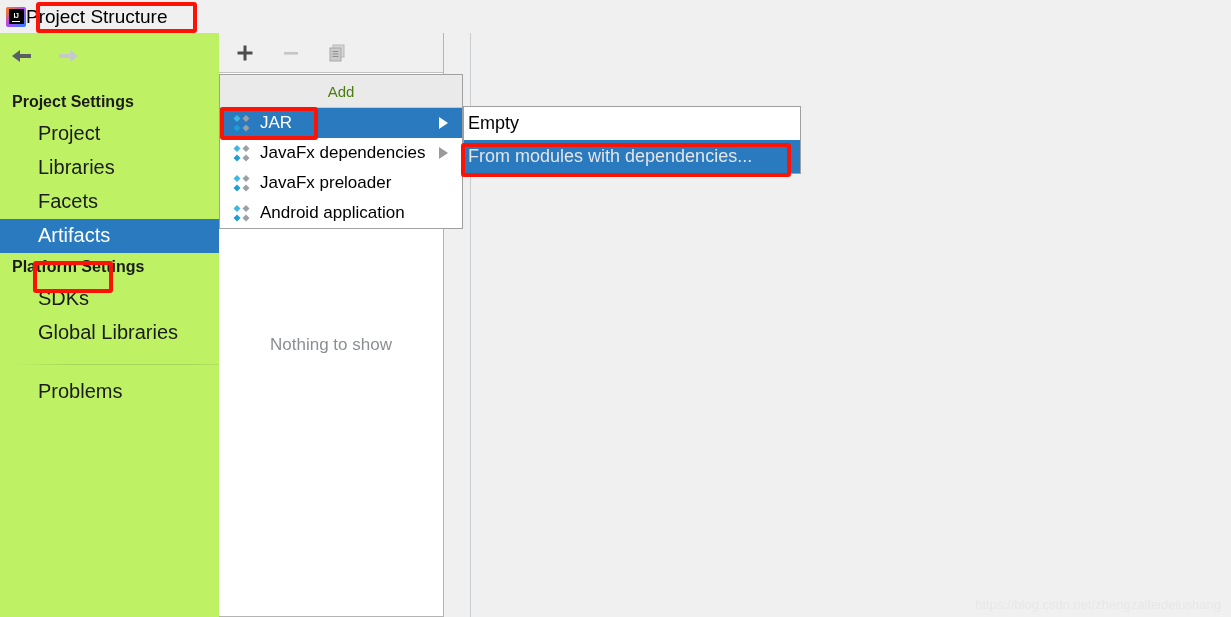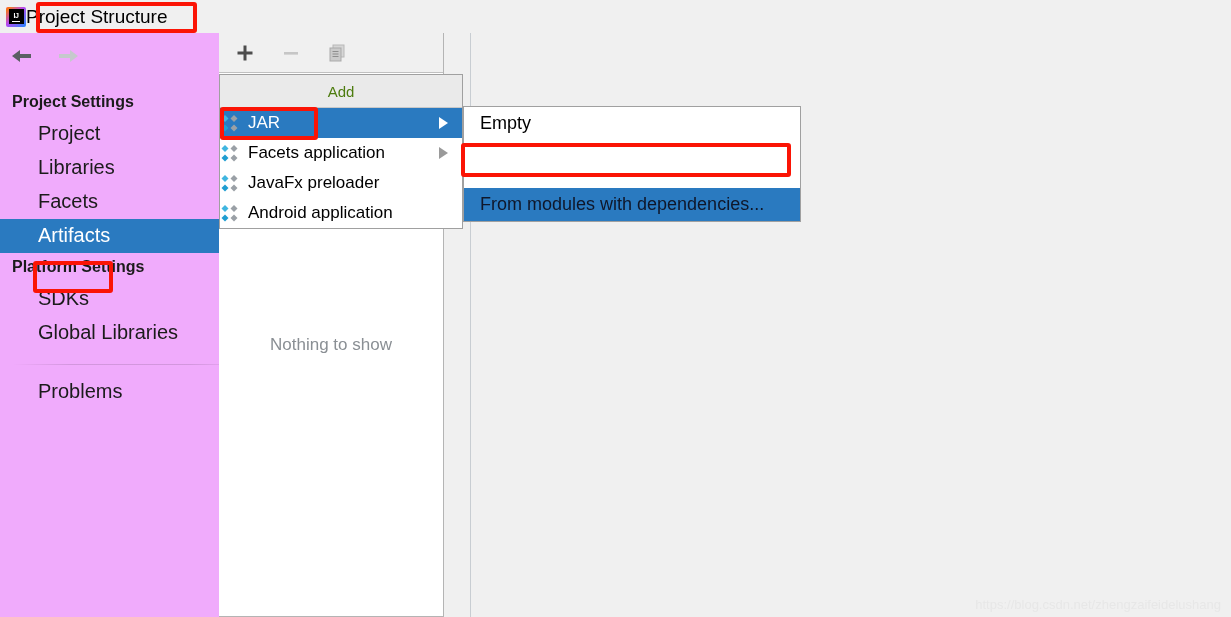--- a/index.html
+++ b/index.html
@@ -44,21 +44,21 @@
   }
   #window-title {
     font-size: 19px; color: #000;
     font-family: "Liberation Sans", sans-serif;
     white-space: nowrap;
   }
 
   
   #sidebar {
     position: absolute; left: 0; top: 33px; width: 262px; height: 584px;
-    background: #f0abfc;
+    background: #bef264;
     border-right: 1px solid #c8cdd2;
   }
   #nav-arrows {
     height: 45px; display: flex; align-items: center; padding-left: 10px; gap: 22px;
   }
   .nav-arrow { width: 24px; height: 22px; display: block; }
   .sidebar-list { padding-top: 10px; }
   .group-header {
     font-size: 16px; font-weight: bold; color: #1b1b1b;
     padding: 5px 0 6px 12px;
@@ -113,44 +113,44 @@
     border: 1px solid #a0a0a0;
     z-index: 30;
   }
   #add-menu-header {
     height: 33px; line-height: 33px; text-align: center;
     background: #eaeaea; border-bottom: 1px solid #c8c8c8;
     font-size: 15px; color: #4d7c0f;
   }
   .menu-item {
     height: 30px; display: flex; align-items: center;
-    position: relative;
+    padding-left: 12px; position: relative;
     font-size: 17px; color: #000;
   }
   .menu-item.highlighted { background: #2a7ac0; color: #fff; }
   .menu-ico { width: 19px; height: 19px; margin-right: 9px; flex: 0 0 auto; position: relative; }
   .menu-label { white-space: nowrap; }
   .submenu-arrow {
     position: absolute; right: 14px; top: 50%; transform: translateY(-50%);
     width: 0; height: 0;
     border-top: 6px solid transparent; border-bottom: 6px solid transparent;
     border-left: 9px solid #9a9a9a;
   }
   .menu-item.highlighted .submenu-arrow { border-left-color: #fff; }
 
   
   #sub-menu {
     position: absolute; left: 463px; top: 106px; width: 338px;
     background: #fff; border: 1px solid #a0a0a0; z-index: 40;
   }
   .sub-item {
-    height: 33px; display: flex; align-items: center; padding-left: 16px;
+    height: 33px; display: flex; align-items: center; padding-left: 4px;
     font-size: 18px; color: #000;
   }
-  .sub-item.highlighted { background: #2a7ac0; color: #0f172a; margin-top: 48px; }
+  .sub-item.highlighted { background: #2a7ac0; color: #e5e5e5; }
 
   
   .annot {
     position: absolute; border: 4px solid #fb1405; border-radius: 3px;
     pointer-events: none; z-index: 60;
   }
 
   
   #watermark {
     position: absolute; right: 10px; bottom: 5px;
@@ -255,21 +255,21 @@
 
     <div class="menu-item">
       <span class="menu-ico">
         <svg width="19" height="19" viewBox="0 0 19 19">
           <polygon points="5,1 8.5,4.5 5,8 1.5,4.5" fill="#40b6e0"></polygon>
           <polygon points="14,1 17.5,4.5 14,8 10.5,4.5" fill="#9aa0a6"></polygon>
           <polygon points="5,10.5 8.5,14 5,17.5 1.5,14" fill="#1f9ed1"></polygon>
           <polygon points="14,10.5 17.5,14 14,17.5 10.5,14" fill="#9aa0a6"></polygon>
         </svg>
       </span>
-      <span class="menu-label">Facets application</span>
+      <span class="menu-label">JavaFx dependencies</span>
       <span class="submenu-arrow"></span>
     </div>
 
     <div class="menu-item">
       <span class="menu-ico">
         <svg width="19" height="19" viewBox="0 0 19 19">
           <polygon points="5,1 8.5,4.5 5,8 1.5,4.5" fill="#40b6e0"></polygon>
           <polygon points="14,1 17.5,4.5 14,8 10.5,4.5" fill="#9aa0a6"></polygon>
           <polygon points="5,10.5 8.5,14 5,17.5 1.5,14" fill="#1f9ed1"></polygon>
           <polygon points="14,10.5 17.5,14 14,17.5 10.5,14" fill="#9aa0a6"></polygon>

